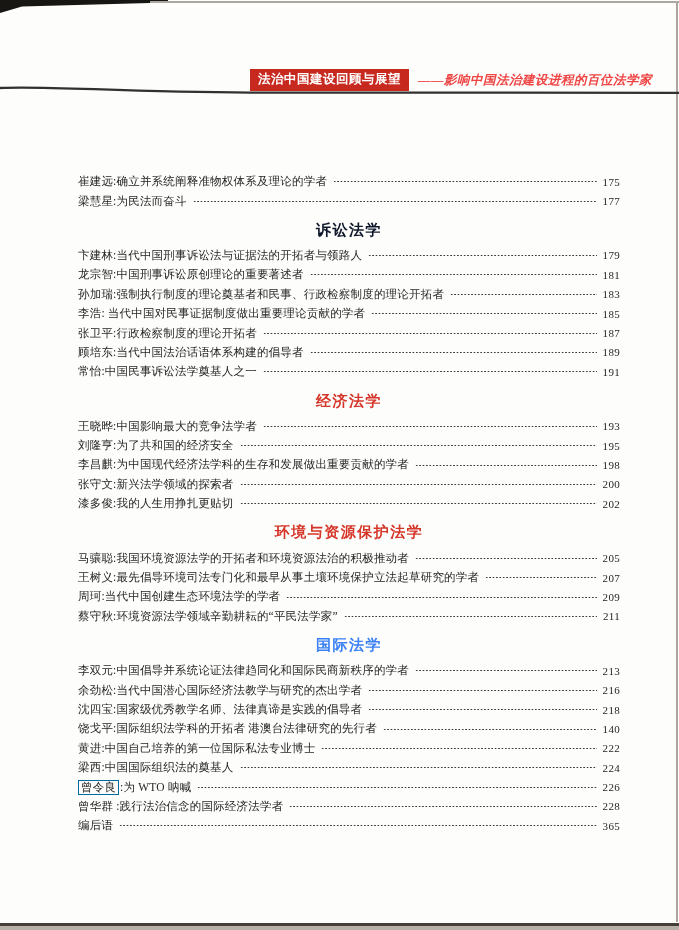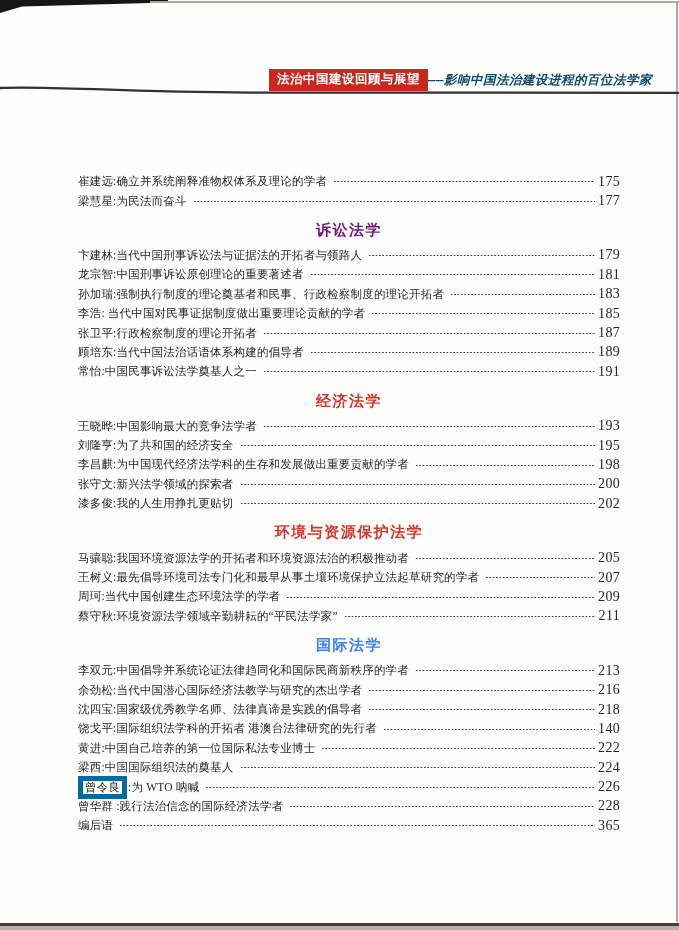--- a/index.html
+++ b/index.html
@@ -17,23 +17,22 @@
   
   .corner-wedge { position:absolute; top:0; left:0; }
   .top-edge-line { position:absolute; top:1px; left:150px; right:0; height:1.5px; background:#aba99f; }
   .right-edge-line { position:absolute; top:2px; right:1px; width:1.6px; bottom:8px; background:#aaa89e; }
   .bottom-dark-line { position:absolute; left:0; right:0; bottom:4px; height:3px; background:#453e39; }
   .bottom-gray-band { position:absolute; left:0; right:0; bottom:0; height:4px; background:#b8b1a8; }
 
   
   .header-row {
     position:absolute; top:69px; left:0; right:27px;
-    display:flex; justify-content:flex-end; align-items:center; gap:0;
+    display:flex; justify-content:flex-end; align-items:center; gap:9px;
     white-space:nowrap;
-    font-family:Liberation Mono, monospace;
   }
   .badge {
     display:inline-block;
     color:#ffffff; font-size:12.5px; font-weight:600;
     padding:2px 8px 3px; letter-spacing:0.5px;
   }
   .subtitle {
     font-size:12.5px; font-weight:700; font-style:italic;
     letter-spacing:0.5px;
   }
@@ -43,33 +42,33 @@
   .toc {
     position:absolute; top:172px; left:78px; width:542px;
     color:#262626;
   }
   .entry {
     display:flex; align-items:center;
     height:19.4px; font-size:11.5px; white-space:nowrap;justify-content:space-between;
   }
   .entry-text { flex:0 0 auto; letter-spacing:0.2px; }
   .boxed-name {
-    border:5px solid #0369a1; padding:0 2px; margin-right:1px;
+    border:1px solid #0369a1; padding:0 2px; margin-right:1px;
     display:inline-block; line-height:13px;
   }
   .leader {
     flex:1 1 auto; align-self:stretch;
     margin:0 3px 0 6px;
     background-image:radial-gradient(circle, #3a3a3a 0.8px, rgba(0,0,0,0) 0.95px);
     background-size:3.4px 3.4px;
     background-repeat:repeat-x;
     background-position:0 52%;
   }
   .pagenum {
-    flex:0 0 auto; font-size:14px; min-width:20px; text-align:right;
+    flex:0 0 auto; font-size:11px; min-width:20px; text-align:right;
     letter-spacing:0.3px;
   }
   .section-title {
     text-align:center;
     font-family:"Liberation Sans","DejaVu Sans",sans-serif;
     font-weight:700; font-size:15px; letter-spacing:1.5px;
     height:20px; line-height:20px;
     margin:9px 0 6px;
   }
 </style>
@@ -81,38 +80,38 @@
   <svg class="corner-wedge" width="170" height="14">
     <polygon points="0,0 168,0 168,2.5 22,6.5 0,13" fill="#181613"></polygon>
   </svg>
   <div class="top-edge-line"></div>
   <div class="right-edge-line"></div>
   <div class="bottom-dark-line"></div>
   <div class="bottom-gray-band"></div>
 
   <div class="header-row">
     <span class="badge" style="background: rgb(200, 41, 31);">法治中国建设回顾与展望</span>
-    <span class="subtitle" style="color: #0c4a6e;">——影响中国法治建设进程的百位法学家</span>
+    <span class="subtitle" style="color: #ef4444;">——影响中国法治建设进程的百位法学家</span>
   </div>
   <svg class="top-rule" width="679" height="14">
     <path d="M0,4 C 45,1.5 120,8 250,8.6 L679,8.8" fill="none" stroke="#333130" stroke-width="2.3"></path>
   </svg>
 
   <div class="toc">
       <div class="entry">
         <span class="entry-text">崔建远:确立并系统阐释准物权体系及理论的学者</span>
         <span class="leader"></span>
         <span class="pagenum">175</span>
       </div>
       <div class="entry">
         <span class="entry-text">梁慧星:为民法而奋斗</span>
         <span class="leader"></span>
         <span class="pagenum">177</span>
       </div>
-      <div class="section-title" style="color: #701a75;">诉讼法学</div>
+      <div class="section-title" style="color: #0f172a;">诉讼法学</div>
       <div class="entry">
         <span class="entry-text">卞建林:当代中国刑事诉讼法与证据法的开拓者与领路人</span>
         <span class="leader"></span>
         <span class="pagenum">179</span>
       </div>
       <div class="entry">
         <span class="entry-text">龙宗智:中国刑事诉讼原创理论的重要著述者</span>
         <span class="leader"></span>
         <span class="pagenum">181</span>
       </div>

